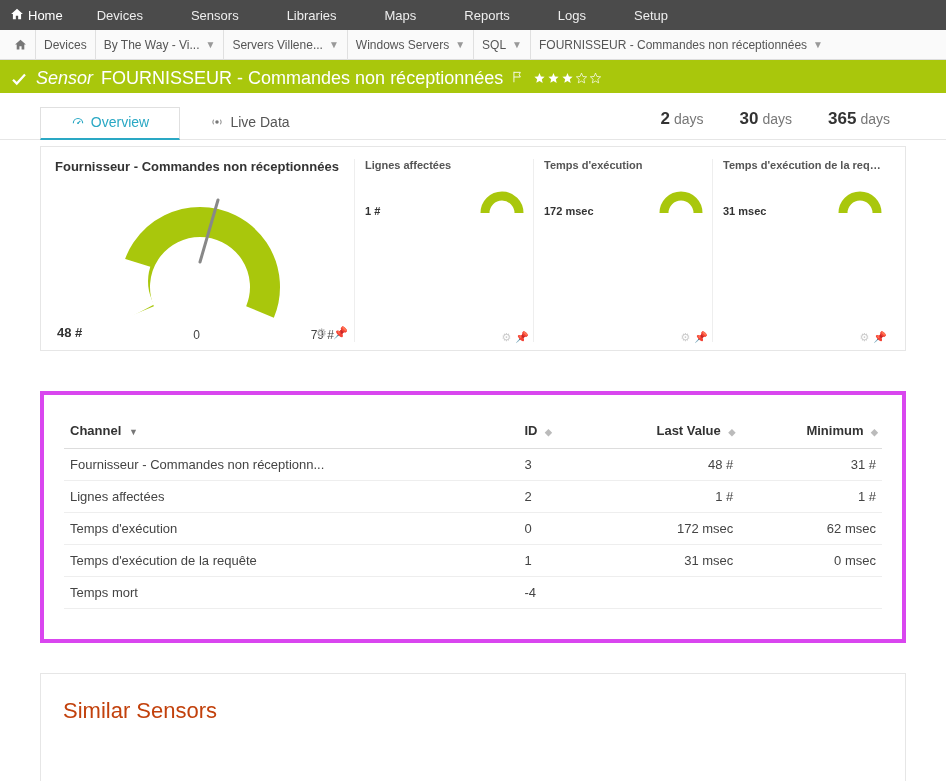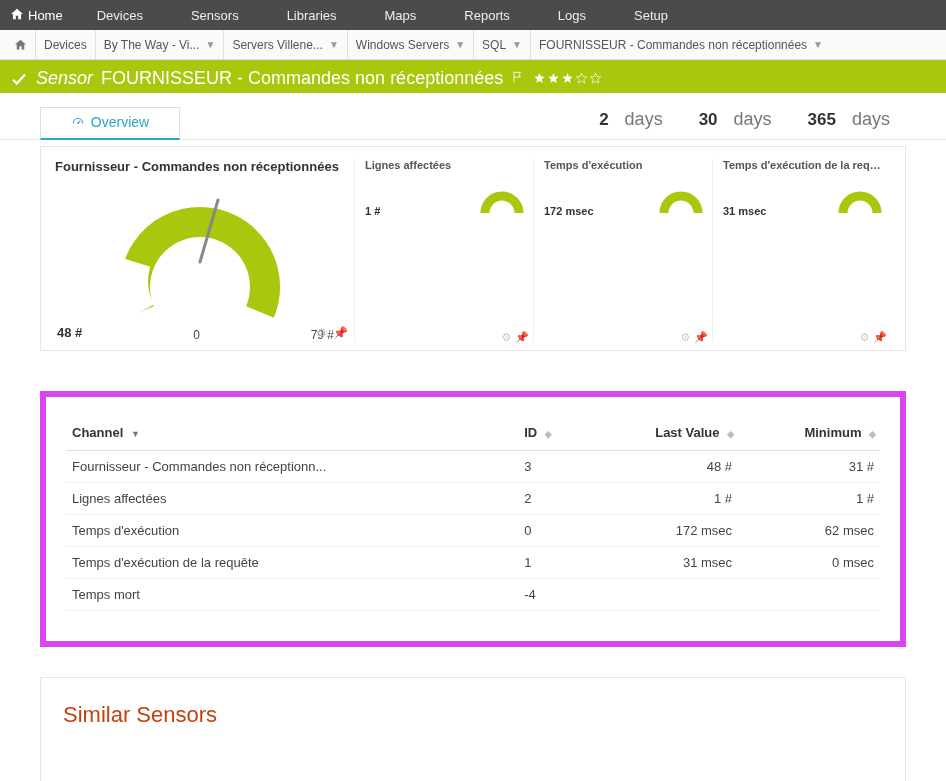--- a/index.html
+++ b/index.html
@@ -118,21 +118,21 @@
     color:#2aa8c4;
     border: 1px solid #e0e0e0;
     border-bottom: 2px solid #2aa8c4;
     background:#fff;
     margin-bottom:-1px;
   }
   .tab svg { width:14px; height:14px; }
   .ranges { margin-left:auto; display:flex; gap:36px; align-items:baseline; padding-bottom:8px; }
   .ranges .range { cursor:pointer; color:#444; }
   .ranges .range b { font-size:17px; font-weight:700; color:#333; }
-  .ranges .range span { font-size:18px; color:#777; margin-left:16px; }
+  .ranges .range span { font-size:14px; color:#777; margin-left:4px; }
 
   
   .panel {
     margin: 6px 40px 0 40px;
     border: 1px solid #e6e6e6;
     background:#fff;
     padding: 12px 14px 8px 14px;
     display:flex;
     gap: 10px;
   }
@@ -158,21 +158,21 @@
   }
   .mini:last-child { border-right:none; }
   .mini .mini-title { font-size:11px; font-weight:600; color:#555; white-space:nowrap; overflow:hidden; text-overflow:ellipsis; margin-bottom:4px; }
   .mini .mini-body { display:flex; align-items:flex-end; justify-content:space-between; height:42px; }
   .mini .mini-val { font-size:11px; color:#333; font-weight:600; }
   .mini .mini-actions { position:absolute; bottom:-2px; right:4px; display:flex; gap:4px; color:#ccc; font-size:11px; }
 
   
   .table-wrap {
     margin: 40px 40px 0 40px;
-    border: 6px solid #d946ef;
+    border: 4px solid #d946ef;
     background:#fff;
     padding: 18px 20px 30px 20px;
   }
   table { width:100%; border-collapse: collapse; }
   th {
     text-align:left;
     font-size:13px;
     font-weight:600;
     color:#333;
     padding: 10px 6px;
@@ -290,20 +290,27 @@
 </div>
 
 <div class="tabs-row">
   <div class="tab active">
     <svg viewBox="0 0 24 24">
         <path d="M4 14a8 8 0 0 1 16 0" fill="none" stroke="#2aa8c4" stroke-width="2"></path>
         <circle cx="12" cy="14" r="1.5" fill="#2aa8c4"></circle>
         <line x1="12" y1="14" x2="16" y2="10" stroke="#2aa8c4" stroke-width="2"></line>
       </svg>
     <span>Overview</span>
+  </div>
+  <div class="tab">
+    <svg viewBox="0 0 24 24">
+        <circle cx="12" cy="12" r="3" fill="#777"></circle>
+        <path d="M6 8a8 8 0 0 0 0 8M18 8a8 8 0 0 1 0 8" fill="none" stroke="#777" stroke-width="1.5"></path>
+      </svg>
+    <span>Live Data</span>
   </div>
   <div class="ranges">
     <div class="range">
       <b>2</b><span>days</span>
     </div>
     <div class="range">
       <b>30</b><span>days</span>
     </div>
     <div class="range">
       <b>365</b><span>days</span>

